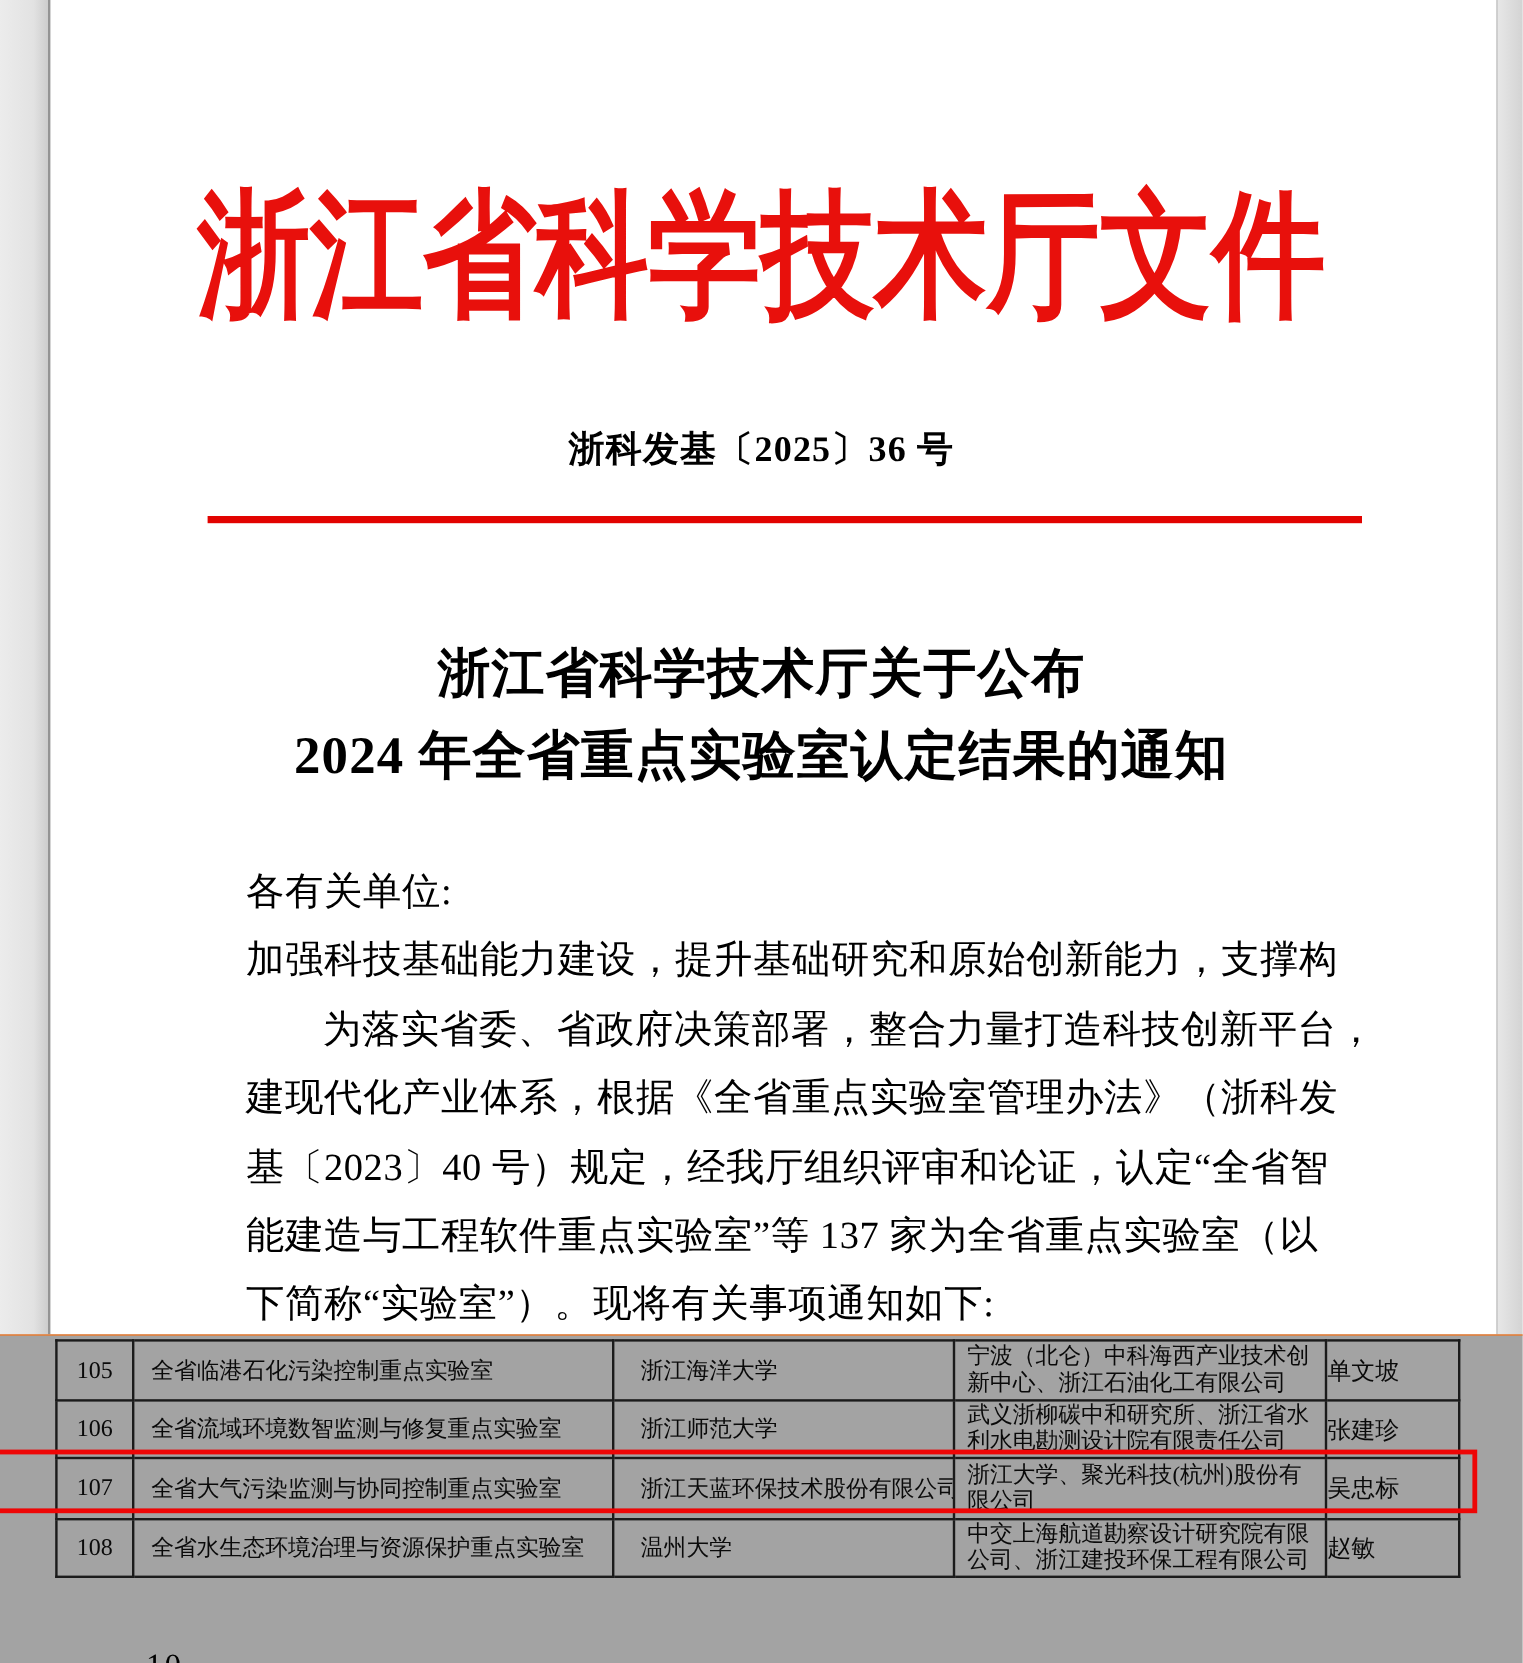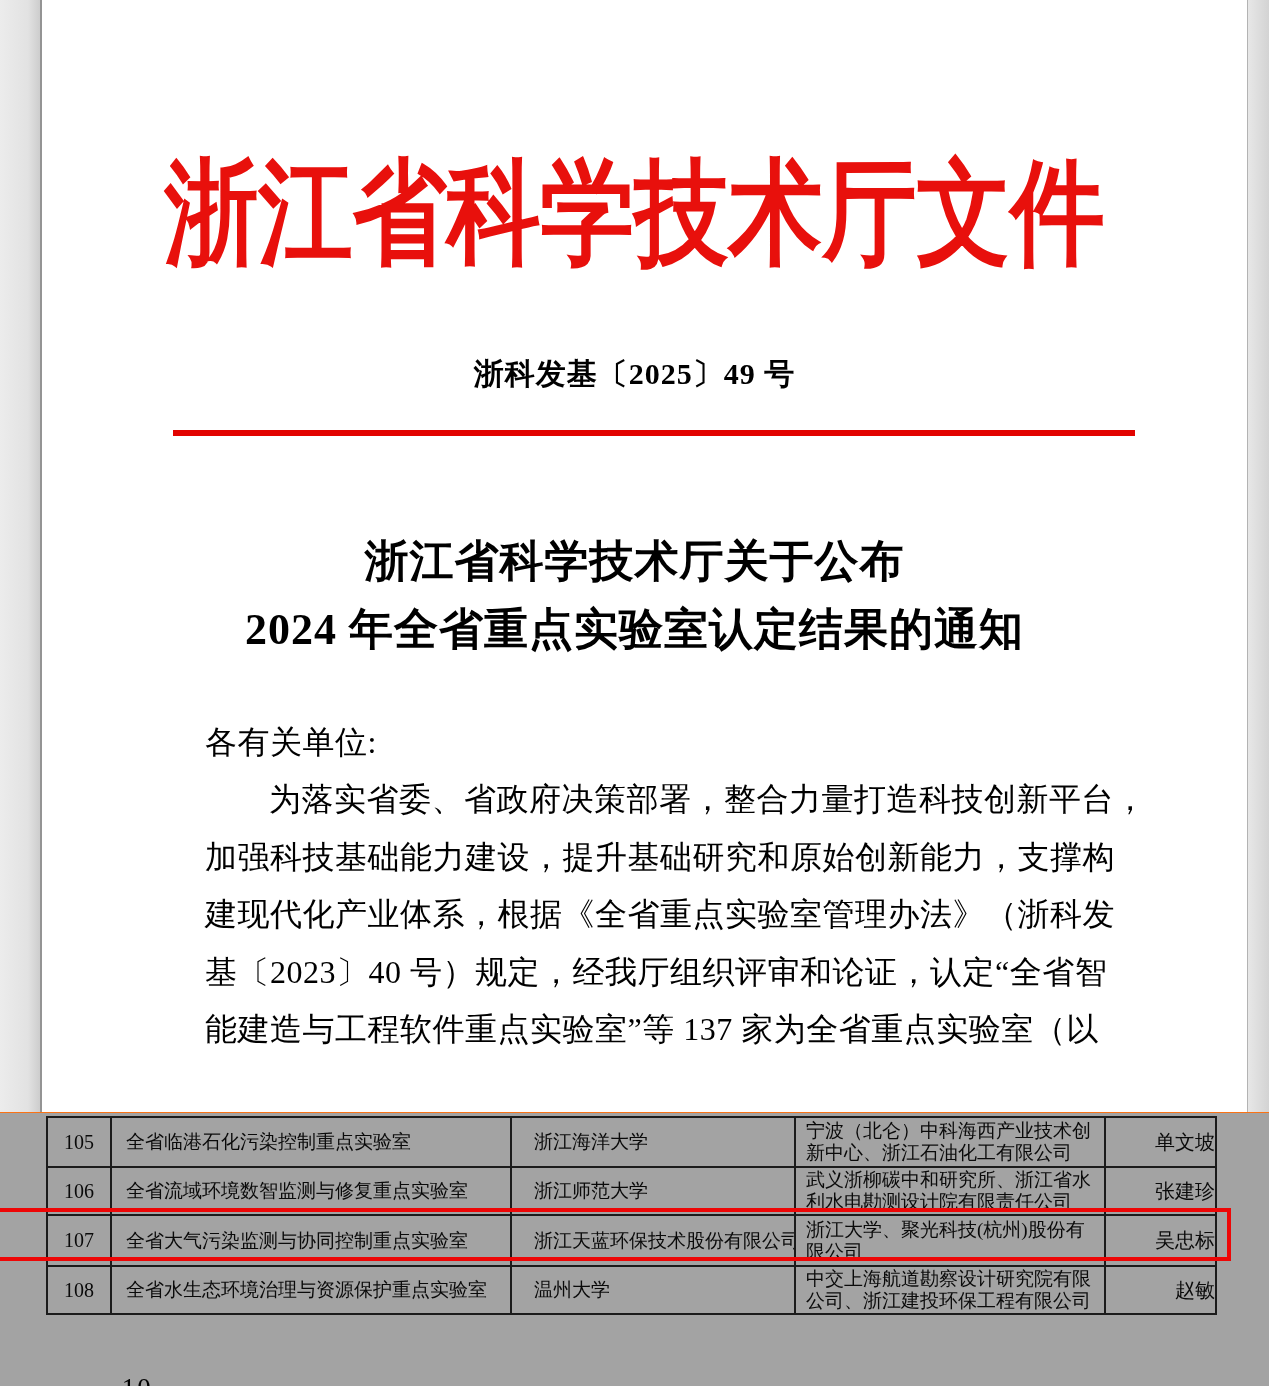--- a/index.html
+++ b/index.html
@@ -64,54 +64,55 @@
     color:#0a0a0a;vertical-align:middle;
   }
   .lab-table tr.r0{height:50px}
   .lab-table tr.r1{height:47px}
   .lab-table tr.r2{height:51px}
   .lab-table tr.r3{height:47px}
   td.c-no{text-align:center;font-size:20px;}
   td.c-lab{padding-left:14px;font-size:19px;white-space:nowrap;}
   td.c-unit{padding-left:22px;font-size:19px;white-space:nowrap;}
   td.c-part{padding:1px 6px 1px 10px;font-size:19px;line-height:22px;}
-  td.c-dir{text-align:right;font-size:20px;padding-left:24px;}
+  td.c-dir{text-align:left;font-size:20px;}
   
   .highlight-box{
     position:absolute;left:-10px;top:95px;width:1233px;height:45px;
     border:4px solid #ee0606;background:transparent;z-index:5;
   }
   .page-number{
     position:absolute;left:84px;top:216px;font-size:27px;letter-spacing:2px;margin-top:44px;
   }
 </style>
 </head>
 <body>
 
 <div class="margin-left"></div>
 <div class="margin-right"></div>
 
 <div class="doc-title">浙江省科学技术厅文件</div>
 
-<div class="doc-number">浙科发基〔2025〕49 号</div>
+<div class="doc-number">浙科发基〔2025〕36 号</div>
 
 <div class="red-rule"></div>
 
 <div class="notice-title">
   <div>浙江省科学技术厅关于公布</div>
   <div>2024 年全省重点实验室认定结果的通知</div>
 </div>
 
 <div class="body-text">
   <div class="line">各有关单位:</div>
+  <div class="line">加强科技基础能力建设，提升基础研究和原始创新能力，支撑构</div>
   <div class="line indent">为落实省委、省政府决策部署，整合力量打造科技创新平台，</div>
-  <div class="line">加强科技基础能力建设，提升基础研究和原始创新能力，支撑构</div>
   <div class="line">建现代化产业体系，根据《全省重点实验室管理办法》（浙科发</div>
   <div class="line">基〔2023〕40 号）规定，经我厅组织评审和论证，认定“全省智</div>
   <div class="line">能建造与工程软件重点实验室”等 137 家为全省重点实验室（以</div>
+  <div class="line">下简称“实验室”）。现将有关事项通知如下:</div>
 </div>
 
 <div class="table-sheet">
   <table class="lab-table">
     <colgroup>
       <col style="width:64px">
         <col style="width:400px">
         <col style="width:284px">
       <col style="width:310px">
         <col style="width:111px">

